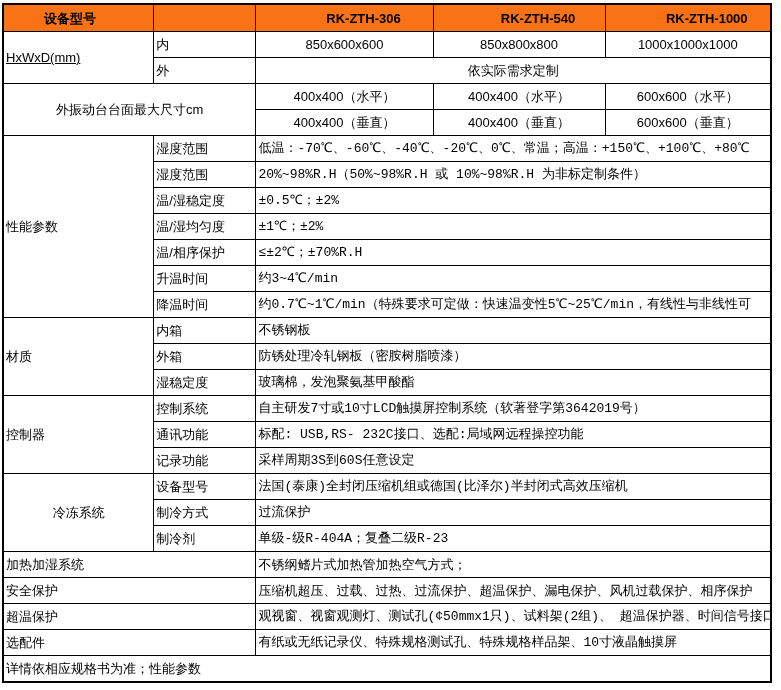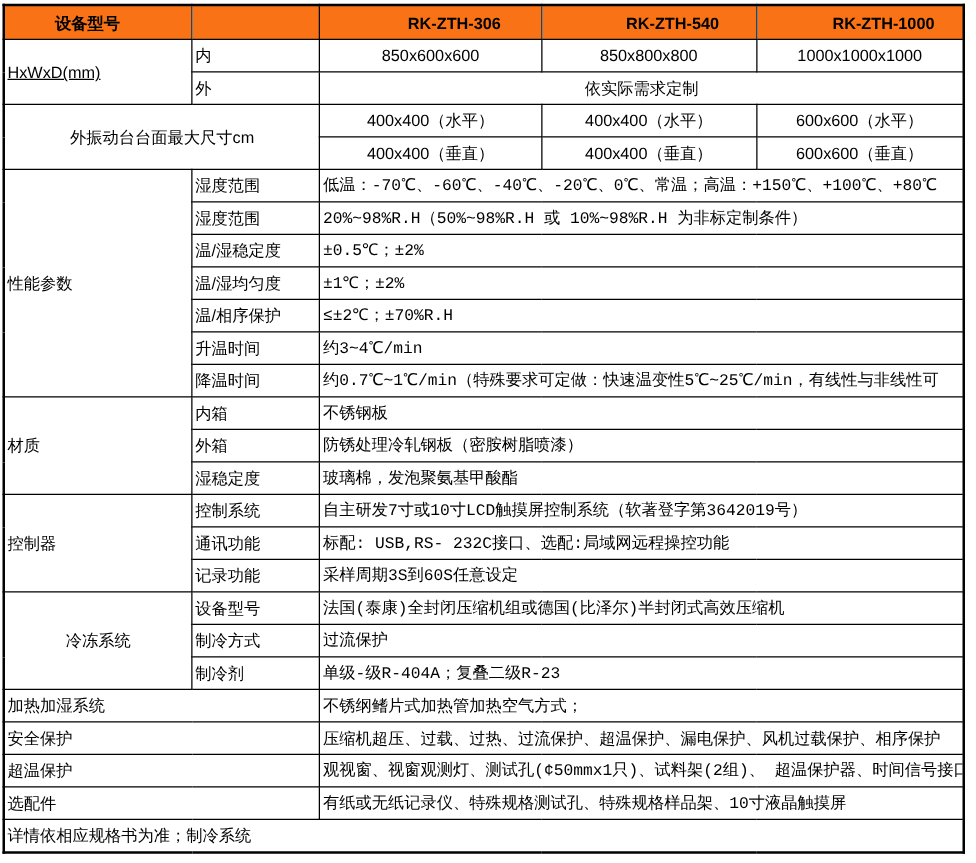--- a/index.html
+++ b/index.html
@@ -179,16 +179,16 @@
     <td class="l p10" colspan="2">超温保护</td>
     <td class="l p4" colspan="3">观视窗、视窗观测灯、测试孔(¢50mmx1只)、试料架(2组)、 超温保护器、时间信号接口</td>
   </tr>
 
   <tr>
     <td class="l p10" colspan="2">选配件</td>
     <td class="l p4" colspan="3">有纸或无纸记录仪、特殊规格测试孔、特殊规格样品架、10寸液晶触摸屏</td>
   </tr>
 
   <tr>
-    <td class="l p2" colspan="5">详情依相应规格书为准；制冷系统</td>
+    <td class="l p2" colspan="5">详情依相应规格书为准；性能参数</td>
   </tr>
 </tbody>
   </table>
 
 </body></html>

